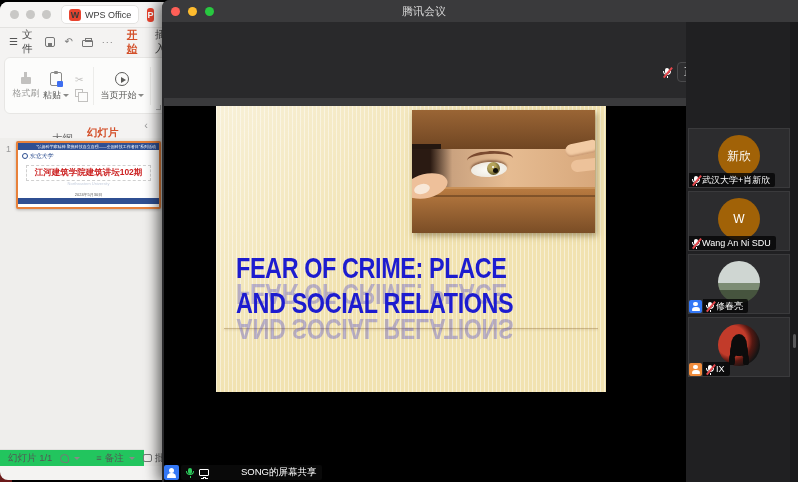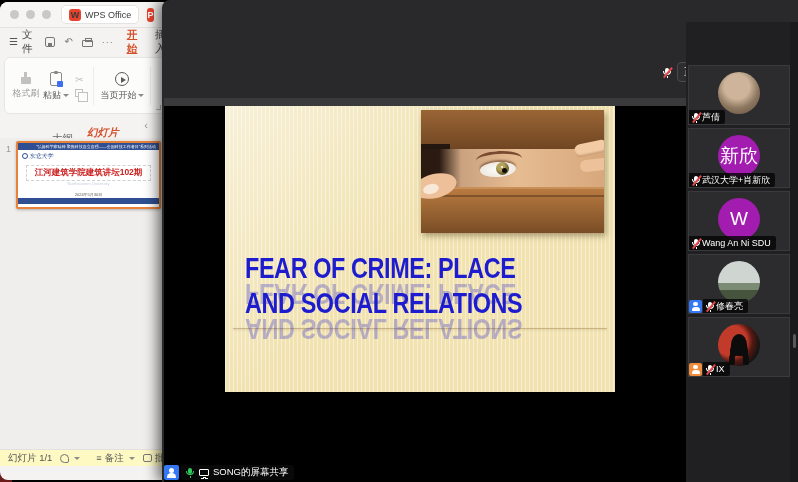--- a/index.html
+++ b/index.html
@@ -50,57 +50,57 @@
   .rb-sep{width:1px;height:38px;background:#ececea;margin:0 6px;}
   .i-play{width:14px;height:14px;border:1px solid #5a5a58;border-radius:50%;position:relative;margin-top:2px;}
   .i-play::after{content:"";position:absolute;left:5px;top:4px;border-left:5px solid #5a5a58;border-top:3px solid transparent;border-bottom:3px solid transparent;}
   .caret{width:0;height:0;border-left:3px solid transparent;border-right:3px solid transparent;border-top:3px solid #8a8a88;display:inline-block;margin-left:2px;}
   .with-caret{display:flex;align-items:center;}
   .rb-expand{position:absolute;right:52px;bottom:3px;width:5px;height:5px;border-right:1px solid #bbb;border-bottom:1px solid #bbb;}
 
   .panel-tabs{position:absolute;left:0;top:118px;width:162px;display:flex;align-items:center;font-size:10.5px;color:#666;}
   .pt{margin-left:14px;position:relative;}
   .pt:first-child{margin-left:52px;margin-top:12px;}
-  .pt.active{color:#d3502a;font-weight:bold;font-style:italic;}
+  .pt.active{color:#d3502a;font-weight:bold;}
   .pt.active::after{content:"";position:absolute;left:0;right:0;bottom:-4px;height:2px;background:#d3502a;}
   .pt-collapse{position:absolute;right:14px;top:-1px;color:#999;font-size:11px;}
 
   .slide-panel{position:absolute;left:0;top:136px;width:162px;height:328px;background:#efeeec;}
   .thumb-num{position:absolute;left:6px;top:6px;font-size:9px;color:#999;}
   .slide-thumb{position:absolute;left:16px;top:3px;width:145px;height:68px;background:#fff;border:2px solid #e8813a;border-radius:2px;box-shadow:0 1px 3px rgba(0,0,0,.25);overflow:hidden;}
   .th-banner-top{position:absolute;left:0;top:0;width:100%;height:7px;background:#2f4f92;color:#fff;font-size:4px;line-height:7px;text-align:right;padding-right:3px;white-space:nowrap;overflow:hidden;}
   .th-logo{position:absolute;left:4px;top:9px;font-size:6px;font-style:italic;color:#2b4d8f;white-space:nowrap;}
   .th-logo .emblem{display:inline-block;width:6px;height:6px;border:1px solid #2b4d8f;border-radius:50%;vertical-align:-1px;margin-right:1px;}
   .th-title{position:absolute;left:8px;right:8px;top:22px;text-align:center;color:#cc2222;font-weight:bold;font-size:8.5px;white-space:nowrap;border:1px dashed rgba(120,120,120,.35);padding:1px 0;}
   .th-watermark{position:absolute;left:0;right:0;top:38px;text-align:center;color:#c5cede;font-size:4px;}
   .th-date{position:absolute;left:0;right:0;top:49px;text-align:center;color:#555;font-size:4px;}
   .th-banner-bottom{position:absolute;left:0;bottom:3px;width:100%;height:6px;background:#2f4f92;}
   .add-slide{position:absolute;left:72px;top:305px;font-size:20px;color:#444;}
 
-  .wps-status{position:absolute;left:0;bottom:14px;width:162px;height:17px;background:#fef9c3;border-top:1px solid #e2e1df;display:flex;align-items:center;font-size:9.5px;color:#555;}
+  .wps-status{position:absolute;left:0;bottom:14px;width:144px;height:17px;background:#22c55e;border-top:1px solid #e2e1df;display:flex;align-items:center;font-size:9.5px;color:#555;}
   .st-item{margin-left:8px;display:flex;align-items:center;gap:3px;white-space:nowrap;}
   .i-theme{width:9px;height:9px;border:1px solid #777;border-radius:50% 50% 2px 50%;}
   .st-sep{width:1px;height:10px;background:#dcdbd9;margin-left:8px;}
   .i-notes{font-size:9px;}
   .i-comment{width:9px;height:8px;border:1px solid #777;border-radius:2px;}
 
   
   #meet{position:absolute;left:162px;top:0;width:636px;height:482px;background:#29292b;border-radius:8px 0 0 0;overflow:hidden;box-shadow:-4px 0 14px rgba(0,0,0,.6);}
   .meet-titlebar{position:absolute;left:0;top:0;width:100%;height:22px;background:#3a3a3c;display:flex;align-items:center;}
   .meet-titlebar .lights{margin-left:9px;gap:8px;}
   .l-red{background:#ff5f57;}
   .l-yellow{background:#febc2e;}
   .l-green{background:#28c840;}
   .meet-title{position:absolute;left:0;right:112px;text-align:center;font-size:11px;color:#d8d8d8;}
 
   .present-topbar{position:absolute;left:2px;top:98px;width:522px;height:8px;background:#3a3a3c;}
   .share-black{position:absolute;left:2px;top:106px;width:522px;height:376px;background:#000;}
 
   
-  .slide{position:absolute;left:63px;top:106px;width:390px;height:286px;background:#f1e2b0;background-image:repeating-linear-gradient(90deg,rgba(255,255,255,.45) 0 1px,rgba(0,0,0,0) 1px 4px),linear-gradient(135deg,rgba(255,255,255,.5) 0%,rgba(255,255,255,0) 45%);overflow:hidden;}
+  .slide{position:absolute;left:54px;top:106px;width:390px;height:286px;background:#f1e2b0;background-image:repeating-linear-gradient(90deg,rgba(255,255,255,.45) 0 1px,rgba(0,0,0,0) 1px 4px),linear-gradient(135deg,rgba(255,255,255,.5) 0%,rgba(255,255,255,0) 45%);overflow:hidden;}
   .refl-line{position:absolute;left:8px;right:8px;top:222px;height:1px;background:rgba(150,120,70,.45);box-shadow:0 1px 2px rgba(150,120,70,.3);}
   .slide-title{position:absolute;left:20px;width:370px;color:#1d1ccf;font-weight:800;font-size:30px;line-height:1;letter-spacing:-.5px;transform:scaleX(.78);transform-origin:left;white-space:nowrap;}
   .line1{top:147px;}
   .line2{top:182px;}
   .slide-title .refl{position:absolute;left:0;top:26px;transform:scaleY(-1);opacity:.28;filter:blur(.5px);}
 
   
   .eye-img{position:absolute;left:196px;top:4px;width:183px;height:123px;background:#e3c49c;overflow:hidden;box-shadow:2px 3px 6px rgba(100,80,40,.5);}
   .slat-top{position:absolute;left:0;top:0;width:100%;height:34%;background:linear-gradient(#9a6535,#6f4522);border-bottom:2px solid #33200f;}
   .dark-left{position:absolute;left:0;top:28%;width:16%;height:38%;background:#241710;}
@@ -138,38 +138,38 @@
   
   .share-banner{position:absolute;left:2px;bottom:2px;display:flex;align-items:center;}
   .badge{width:15px;height:15px;border-radius:2px;position:relative;flex:none;}
   .badge-blue{background:#3478f6;}
   .badge-orange{background:#f08c3c;}
   .badge::before{content:"";position:absolute;left:5px;top:2.5px;width:5px;height:5px;border-radius:50%;background:#fff;}
   .badge::after{content:"";position:absolute;left:3px;top:8px;width:9px;height:5px;border-radius:5px 5px 1px 1px;background:#fff;}
   .share-pill{display:flex;align-items:center;gap:4px;height:15px;background:rgba(10,10,10,.85);border-radius:2px;padding:0 6px 0 4px;margin-left:2px;}
   .i-monitor{width:10px;height:7px;border:1px solid #fff;border-radius:1px;position:relative;flex:none;}
   .i-monitor::after{content:"";position:absolute;left:3px;bottom:-3px;width:3px;height:1px;background:#fff;box-shadow:-2px 1px 0 #fff,2px 1px 0 #fff;}
-  .share-text{font-size:9.5px;color:#fff;white-space:nowrap;}
+  .share-text{font-size:9.5px;color:#fff;white-space:nowrap;margin-left:28px;}
 
   
   .sidebar{position:absolute;right:0;top:22px;width:112px;height:460px;background:#202022;}
   .side-edge{position:absolute;right:0;top:0;width:8px;height:100%;background:#1a1a1c;}
   .side-handle{position:absolute;right:2px;top:312px;width:3px;height:14px;border-radius:2px;background:#58585a;}
   .tile{position:absolute;left:2px;width:102px;height:60px;background:#2c2c2e;border:1px solid #3a3a3c;overflow:hidden;}
   .tile .avatar{position:absolute;left:50%;top:6px;transform:translateX(-50%);width:42px;height:42px;border-radius:50%;}
   .tile .namebar{position:absolute;left:0;bottom:0;display:flex;align-items:center;height:14px;}
   .tile .namepill{display:flex;align-items:center;background:rgba(5,5,5,.8);border-radius:0 2px 2px 0;height:14px;padding:0 5px 0 2px;gap:1px;}
   .tile .pname{font-size:9px;color:#fff;white-space:nowrap;}
   .tile .badge{width:13px;height:13px;margin-right:1px;}
   .tile .badge::before{left:4px;top:2px;width:4.5px;height:4.5px;}
   .tile .badge::after{left:2.5px;top:7px;width:8px;height:4.5px;}
   .t1{top:43px;}.t2{top:106px;}.t3{top:169px;}.t4{top:232px;padding-left:43px;}.t5{top:295px;}.t6{top:358px;}
   .t6{border:2px solid #2ecc5d;}
   .av-photo1{background:radial-gradient(circle at 45% 35%,#cdb49a 0 35%,#8d7760 60%,#5d4c3c);}
-  .av-blue{background:#a21caf;display:flex;align-items:center;justify-content:center;color:#fff;font-size:19px;}
+  .av-blue{background:#a16207;display:flex;align-items:center;justify-content:center;color:#fff;font-size:12px;}
   .av-landscape{background:linear-gradient(#cfd6d2 0 52%,#7c8c74 52% 68%,#46543e 68%);}
   .av-spider{background:radial-gradient(circle at 32% 40%,#c23b2a 0 40%,#551812 55%,#141414 75%);position:relative;}
   .av-spider::after{content:"";position:absolute;left:13px;top:10px;width:16px;height:22px;background:#0c0c0c;border-radius:50% 50% 40% 40%;box-shadow:-6px 6px 0 -5px #0c0c0c,6px 6px 0 -5px #0c0c0c,-7px 14px 0 -5px #0c0c0c,7px 14px 0 -5px #0c0c0c;}
   .video6{position:absolute;inset:0;background:linear-gradient(#ddd6c8,#cfc6b4);}
   .v-head{position:absolute;left:38px;top:12px;width:26px;height:28px;border-radius:50% 50% 45% 45%;background:#c9a585;}
   .v-hair{position:absolute;left:36px;top:8px;width:30px;height:14px;border-radius:50% 50% 0 0;background:#3c332c;}
   .v-glasses{position:absolute;left:41px;top:22px;width:20px;height:5px;border:1px solid #333;border-radius:2px;background:rgba(255,255,255,.2);}
   .v-shirt{position:absolute;left:26px;top:36px;width:52px;height:24px;border-radius:8px 8px 0 0;background:repeating-linear-gradient(90deg,#4e5a66 0 5px,#3a4450 5px 10px),#46515d;}
   .v-mark{position:absolute;width:3px;height:4px;background:rgba(120,110,90,.5);border-radius:1px;}
 </style>
@@ -273,20 +273,28 @@
           <span class="caret"></span>
         </span>
       <span class="st-item">
           <span class="i-comment"></span>
           <span>批注</span>
         </span>
     </div>
   </div>
 
   <div id="meet">
+    <div class="meet-titlebar">
+      <div class="lights">
+        <span class="light l-red"></span>
+        <span class="light l-yellow"></span>
+        <span class="light l-green"></span>
+      </div>
+      <div class="meet-title">腾讯会议</div>
+    </div>
 
     <div class="present-topbar"></div>
     <div class="share-black"></div>
 
     <div class="slide">
       <div class="refl-line"></div>
       <div class="slide-title line1">
         <span>FEAR OF CRIME: PLACE</span>
         <span class="refl">FEAR OF CRIME: PLACE</span>
       </div>
@@ -332,34 +340,20 @@
             <span class="cap"></span>
             <span class="base"></span>
             <span class="stem"></span>
           </span>
         <span class="i-monitor"></span>
         <span class="share-text">SONG的屏幕共享</span>
       </div>
     </div>
 
     <div class="sidebar">
-      <div class="tile t1">
-        <div class="avatar av-photo1"></div>
-        <div class="namebar">
-            <div class="namepill">
-          <span class="mic muted">
-                <span class="cap"></span>
-                <span class="base"></span>
-                <span class="stem"></span>
-                <span class="slash"></span>
-              </span>
-          <span class="pname">芦倩</span>
-        </div>
-          </div>
-      </div>
 
       <div class="tile t2">
         <div class="avatar av-blue">新欣</div>
         <div class="namebar">
             <div class="namepill">
           <span class="mic muted">
                 <span class="cap"></span>
                 <span class="base"></span>
                 <span class="stem"></span>
                 <span class="slash"></span>

